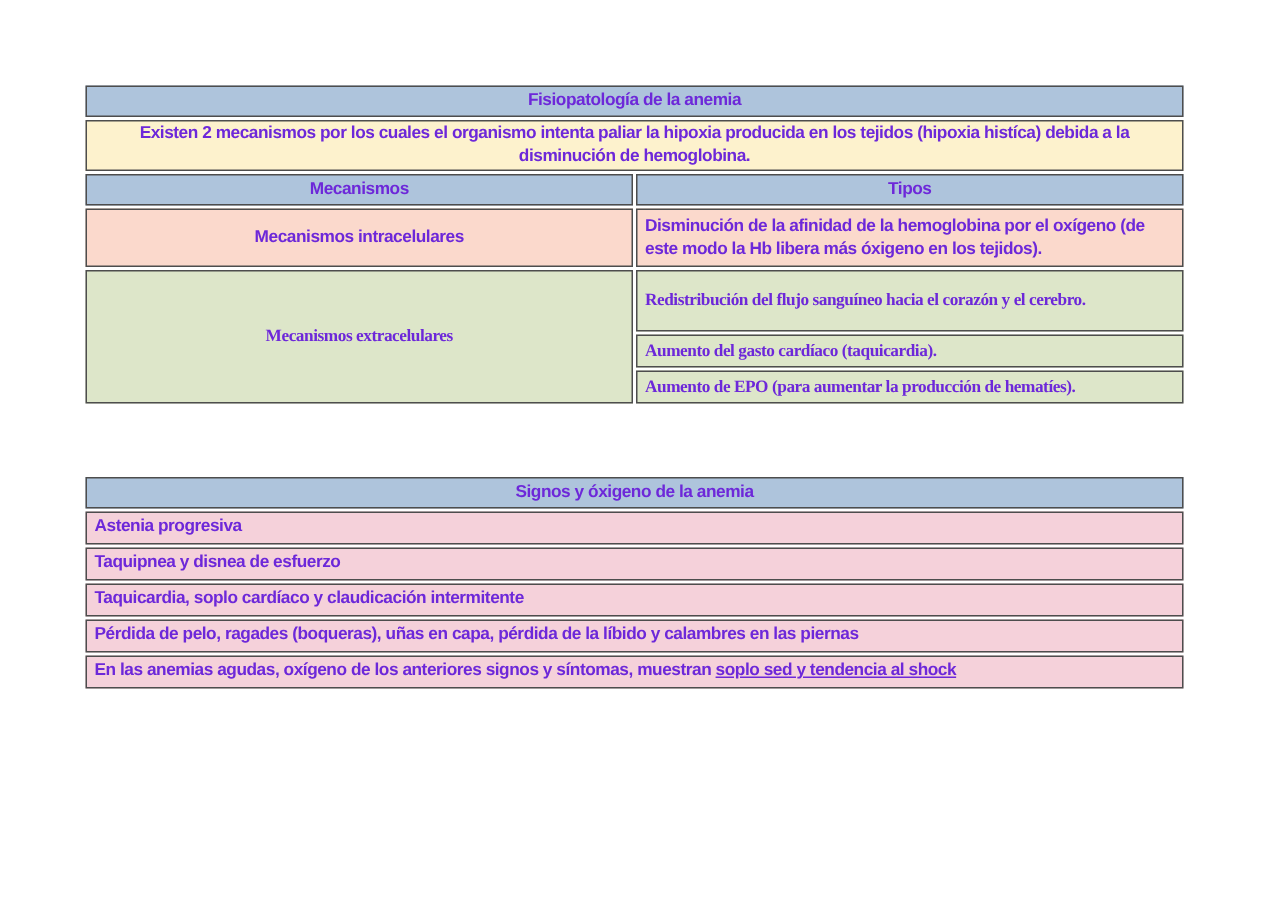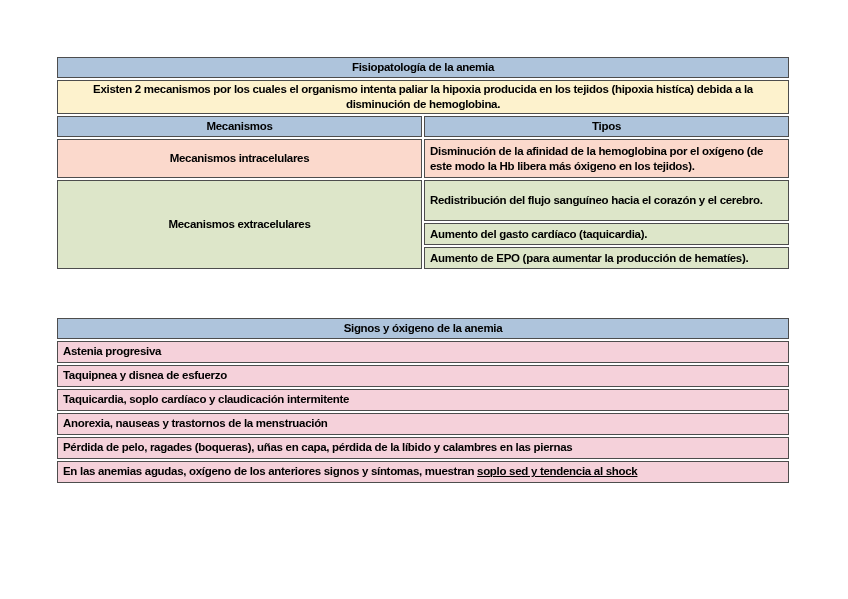--- a/index.html
+++ b/index.html
@@ -3,21 +3,21 @@
 <meta charset="utf-8">
 <style>
   html,body{margin:0;padding:0;background:#ffffff;}
   .page{
     position:relative;
     width:848px;height:599px;
     background:#ffffff;
     overflow:hidden;
     font-family:"Liberation Sans",sans-serif;
     font-weight:bold;
-    color:#000000;
+    color:#6d28d9;
   }
   table.doc-table{
     position:absolute;
     left:55px;
     width:736px;
     border-collapse:separate;
     border-spacing:2px;
     table-layout:fixed;
     font-size:11.5px;
     letter-spacing:-0.3px;
@@ -28,21 +28,21 @@
   td{
     border:1.4px solid #4d4d4d;
     padding:1px 5px;
     vertical-align:middle;
     overflow:hidden;
   }
   .c{text-align:center;}
   .blue{background:#aec4dc;}
   .cream{background:#fdf2cd;}
   .salmon{background:#fbd9cc;}
-  .green{background:#dde6c9;}
+  .green{background:#dde6c9;font-family:Liberation Serif, serif;}
   .rose{background:#f5d1da;}
   .h-title{height:17px;}
   .h-desc{height:30px;text-align:center;}
   .h-rowA{height:35px;}
   .h-sub1{height:37px;}
   .h-sub{height:18px;}
   .h-sym{height:18px;}
   .u{text-decoration:underline;}
 </style>
 </head>
@@ -91,23 +91,20 @@
     <tr>
       <td class="rose h-sym">Astenia progresiva</td>
     </tr>
     <tr>
       <td class="rose h-sym">Taquipnea y disnea de esfuerzo</td>
     </tr>
     <tr>
       <td class="rose h-sym">Taquicardia, soplo cardíaco y claudicación intermitente</td>
     </tr>
     <tr>
-      <td class="rose h-sym">Anorexia, nauseas y trastornos de la menstruación</td>
-    </tr>
-    <tr>
       <td class="rose h-sym">Pérdida de pelo, ragades (boqueras), uñas en capa, pérdida de la líbido y calambres en las piernas</td>
     </tr>
     <tr>
       <td class="rose h-sym"><span>En las anemias agudas, oxígeno de los anteriores signos y síntomas, muestran </span><span class="u">soplo sed y tendencia al shock</span></td>
     </tr>
   </tbody>
     </table>
 
 </div>
 

